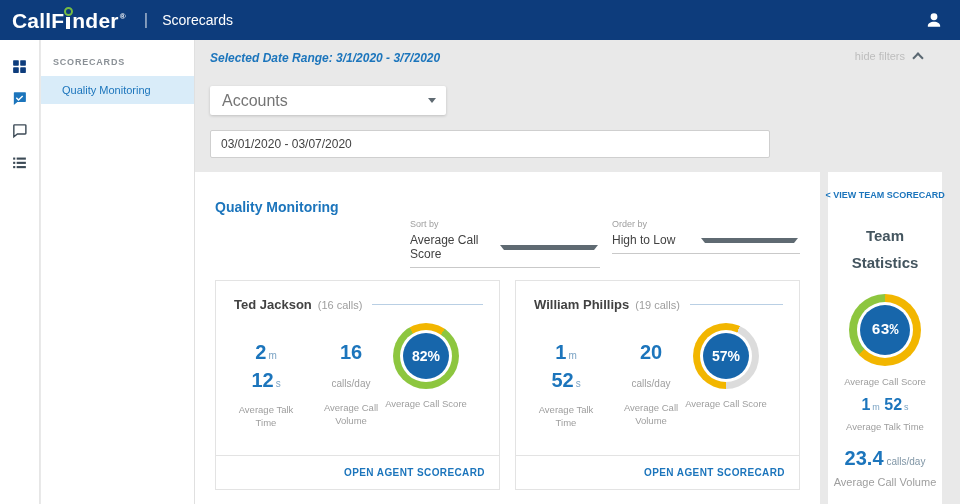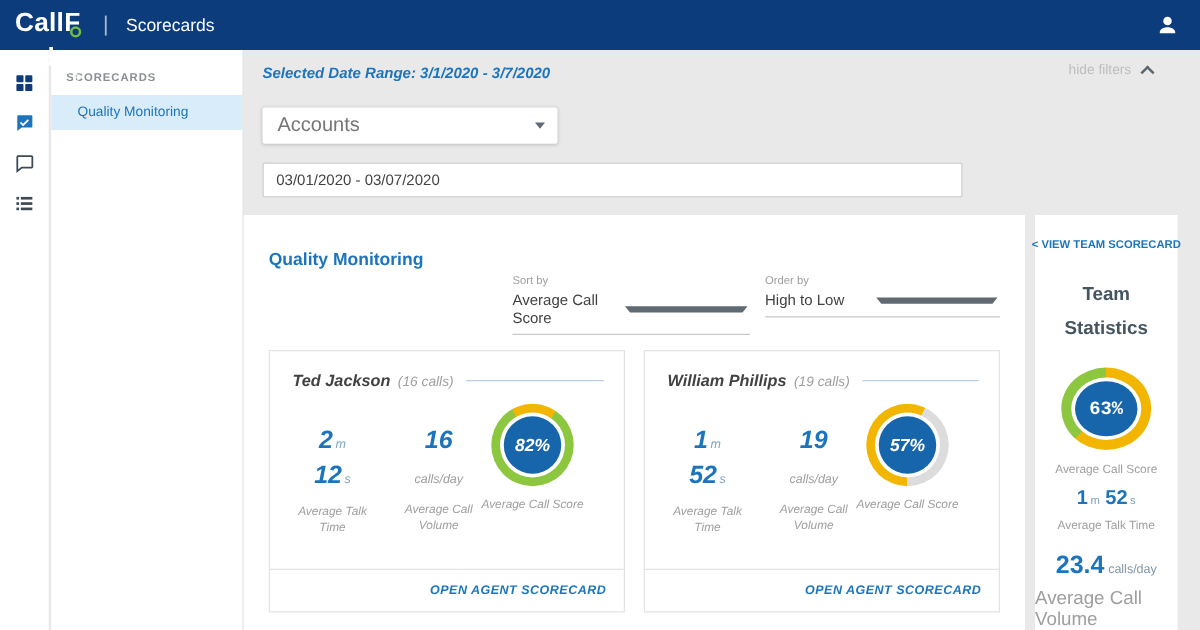--- a/index.html
+++ b/index.html
@@ -1,21 +1,21 @@
 <!DOCTYPE html>
 <html><head>
 <meta charset="utf-8">
 <style>
   * { margin:0; padding:0; box-sizing:border-box; }
   html,body { width:960px; height:504px; }
   body { font-family:"Liberation Sans", sans-serif; background:#e9e9e9; overflow:hidden; position:relative; font-size:12px; }
 
   
   .topbar { position:absolute; top:0; left:0; width:960px; height:40px; background:#0d3c7c; display:flex; align-items:center; padding:0 16px 0 12px; z-index:10; }
-  .logo { display:flex; align-items:flex-end; height:26px; color:#fff; font-size:21px; font-weight:bold; letter-spacing:.2px; line-height:24px;flex-direction:column; }
+  .logo { display:flex; align-items:flex-end; height:26px; color:#fff; font-size:21px; font-weight:bold; letter-spacing:.2px; line-height:24px; }
   .i-mark { position:relative; width:4px; height:12px; background:#fff; margin:0 2px 4px 2px; }
   .i-mark::before { content:""; position:absolute; top:-10px; left:-2px; width:5px; height:5px; border:2px solid #76bc43; border-radius:50%; }
   .logo sup { font-size:8px; line-height:8px; margin-bottom:12px; margin-left:1px; }
   .topbar-divider { color:rgba(255,255,255,.65); font-size:17px; font-weight:300; margin:0 14px 0 18px; }
   .topbar-title { color:#fff; font-size:14px; }
   .topbar-user { margin-left:auto; width:20px; height:20px; cursor:pointer; }
 
   
   .rail { position:absolute; top:40px; left:0; width:40px; bottom:0; background:#fff; border-right:1px solid #e6e6e6; display:flex; flex-direction:column; align-items:center; padding-top:18px; gap:15px; }
   .rail-item { width:17px; height:17px; cursor:pointer; }
@@ -43,21 +43,21 @@
   .find-agents { position:absolute; left:20px; top:56px; width:185px; border-bottom:1px solid #c9c9c9; display:flex; align-items:center; padding-bottom:5px; }
   .find-agents input { border:none; outline:none; font-size:12px; width:100%; color:#555; font-family:inherit; }
   .dd-group { position:absolute; top:47px; }
   .dd-sort { left:215px; width:190px; }
   .dd-order { left:417px; width:188px; }
   .dd-label { font-size:9px; color:#9e9e9e; }
   .dd-value { display:flex; align-items:center; border-bottom:1px solid #c9c9c9; padding:4px 2px 6px 0; font-size:12px; color:#424242; cursor:pointer; }
   .dd-value span { flex:1; }
 
   
-  .agent-card { position:absolute; top:108px; width:285px; height:210px; border:1px solid #e3e3e3; background:#fff;font-style:italic; }
+  .agent-card { position:absolute; top:108px; width:285px; height:210px; border:1px solid #e3e3e3; background:#fff; }
   .agent-card.c1 { left:20px; } .agent-card.c2 { left:320px; }
   .agent-header { display:flex; align-items:baseline; padding:16px 16px 0 18px; }
   .agent-name { font-size:13px; font-weight:bold; color:#424242; }
   .agent-calls { font-size:11px; color:#9e9e9e; margin-left:6px; }
   .agent-header .hline { flex:1; border-bottom:1px solid #b9cfe4; margin-left:10px; transform:translateY(-4px); }
   .stat-block { position:absolute; text-align:center; }
   .stat-talk { left:10px; top:60px; width:80px; }
   .stat-volume { left:95px; top:60px; width:80px; }
   .big-num { font-size:20px; font-weight:bold; color:#1c75bc; line-height:22px; }
   .unit { font-size:10px; font-weight:normal; color:#7aa3c4; margin-left:2px; }
@@ -81,21 +81,21 @@
   .team-title { margin-top:22px; font-size:15px; font-weight:bold; color:#44555f; text-align:center; line-height:27px; }
   .team-donut { margin-top:18px; width:72px; height:72px;font-family:Liberation Mono, monospace; }
   .team-donut::before { inset:8px; }
   .team-donut .donut-center { inset:11px; font-size:15px; }
   .team-score-label { margin-top:10px; font-size:9.5px; color:#9e9e9e; }
   .team-talk { margin-top:9px; font-size:16px; font-weight:bold; color:#1c75bc; }
   .team-talk .unit { font-size:9px; }
   .team-talk-label { margin-top:7px; font-size:9.5px; color:#9e9e9e; }
   .team-volume { margin-top:15px; font-size:20px; font-weight:bold; color:#1c75bc; display:flex; align-items:baseline; }
   .team-volume .vu { font-size:10px; font-weight:normal; color:#8096a6; margin-left:3px; }
-  .team-vol-label { margin-top:6px; font-size:15px; color:#9e9e9e; }
+  .team-vol-label { margin-top:6px; font-size:11px; color:#9e9e9e; }
 
   svg { display:block; }
 </style>
 </head>
 <body>
 
 <div class="topbar">
   <div class="logo">
     <span>CallF</span>
     <span class="i-mark"></span>
@@ -228,21 +228,21 @@
     </div>
     <div class="stat-block stat-talk">
       <div><span class="big-num">1</span><span class="unit">m</span></div>
       <div class="num-row2"><span class="big-num">52</span><span class="unit">s</span></div>
       <div class="stat-label">
           <div>Average Talk</div>
           <div>Time</div>
         </div>
     </div>
     <div class="stat-block stat-volume">
-      <div><span class="big-num">19</span></div>
+      <div><span class="big-num">20</span></div>
       <div class="vol-unit">calls/day</div>
       <div class="stat-label">
           <div>Average Call</div>
           <div>Volume</div>
         </div>
     </div>
     <div class="donut agent-donut" style="background: conic-gradient(from 180deg, rgb(242, 182, 0) 0%, rgb(242, 182, 0) 57%, rgb(220, 220, 220) 57%, rgb(220, 220, 220) 100%);">
       <div class="donut-center">57%</div>
     </div>
     <div class="donut-label">Average Call Score</div>

